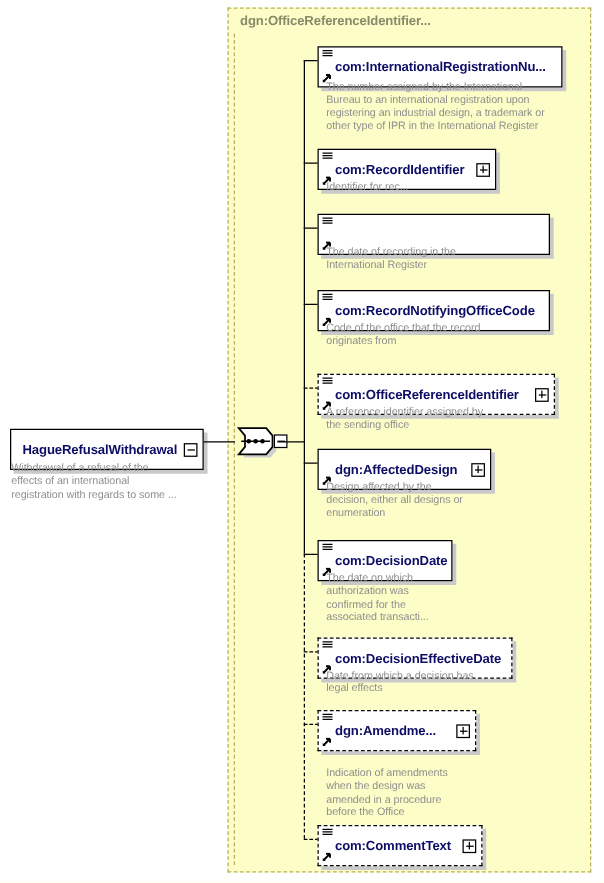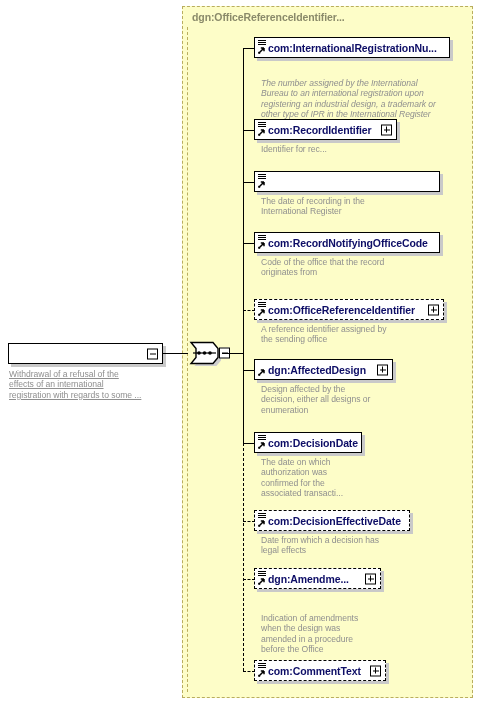--- a/index.html
+++ b/index.html
@@ -54,21 +54,21 @@
     width: 155px;
     height: 21px;
   }
   .nodebox {
     position: absolute;
     left: 0;
     top: 0;
     box-sizing: border-box;
     background: #ffffff;
     border: 1.6px solid #000000;
-    height: 21px;
+    height: 33px;
     box-shadow: 3px 3px 0 0 #c9c9c9;
   }
   .nodebox.optional {
     border: 1.6px dashed #000000;
   }
   .node-label {
     position: absolute;
     top: 50%;
     transform: translateY(-50%);
     font-size: 10.5px;
@@ -180,24 +180,25 @@
 </style>
 </head>
 <body>
 
 <div id="type-panel"></div>
 <div id="panel-inner-rule"></div>
 <div id="type-panel-title">dgn:OfficeReferenceIdentifier...</div>
 
 <div id="root-node">
   <div class="nodebox" style="width:155px;">
+    <span class="node-label root">HagueRefusalWithdrawal</span>
     <span class="ctrl" style="right:4px;"></span>
   </div>
 </div>
-<div class="doc" style="left:9px; top:369px; width:165px;text-decoration:underline;">Withdrawal of a refusal of the
+<div class="doc" style="left:9px; top:369px; width:165px;">Withdrawal of a refusal of the
 effects of an international
 registration with regards to some ...</div>
 
 <div class="hline" style="left:163px; top:353px; width:25px;"></div>
 
 <div id="compositor">
   <svg width="46" height="25" viewBox="0 0 46 25">
     <polygon points="8,7.5 3,1.5 25,1.5 30,7.5 30,16.5 25,22.5 3,22.5 8,16.5" fill="#cfcfcf" transform="translate(3,3)"></polygon>
     <polygon points="8,7.5 3,1.5 25,1.5 30,7.5 30,16.5 25,22.5 3,22.5 8,16.5" fill="#ffffff" stroke="#000000" stroke-width="1.4"></polygon>
     <line x1="5" y1="12" x2="28" y2="12" stroke="#000000" stroke-width="1.2"></line>
@@ -220,21 +221,21 @@
       <i></i>
       <i></i>
       <i></i>
     </span>
   <svg class="ico-arrow" viewBox="0 0 8 8">
     <path d="M7 1 L2 6 M7 1 L7 4.2 M7 1 L3.8 1" stroke="#000" stroke-width="1.5" fill="none"></path>
     <path d="M1.2 6.8 L3.6 6.8 L1.2 4.4 Z" fill="#000"></path>
   </svg>
   <span class="node-label child">com:InternationalRegistrationNu...</span>
 </div>
-<div class="doc" style="left:261px; top:78px; width:200px;font-style:italic;">The number assigned by the International
+<div class="doc" style="left:261px; top:64px; width:200px;">The number assigned by the International
 Bureau to an international registration upon
 registering an industrial design, a trademark or
 other type of IPR in the International Register</div>
 
 <div class="hline" style="left:243px; top:130px; width:12px;"></div>
 <div class="nodebox" style="left:254px; top:119px; width:143px;">
   <span class="ico-lines">
       <i></i>
       <i></i>
       <i></i>

